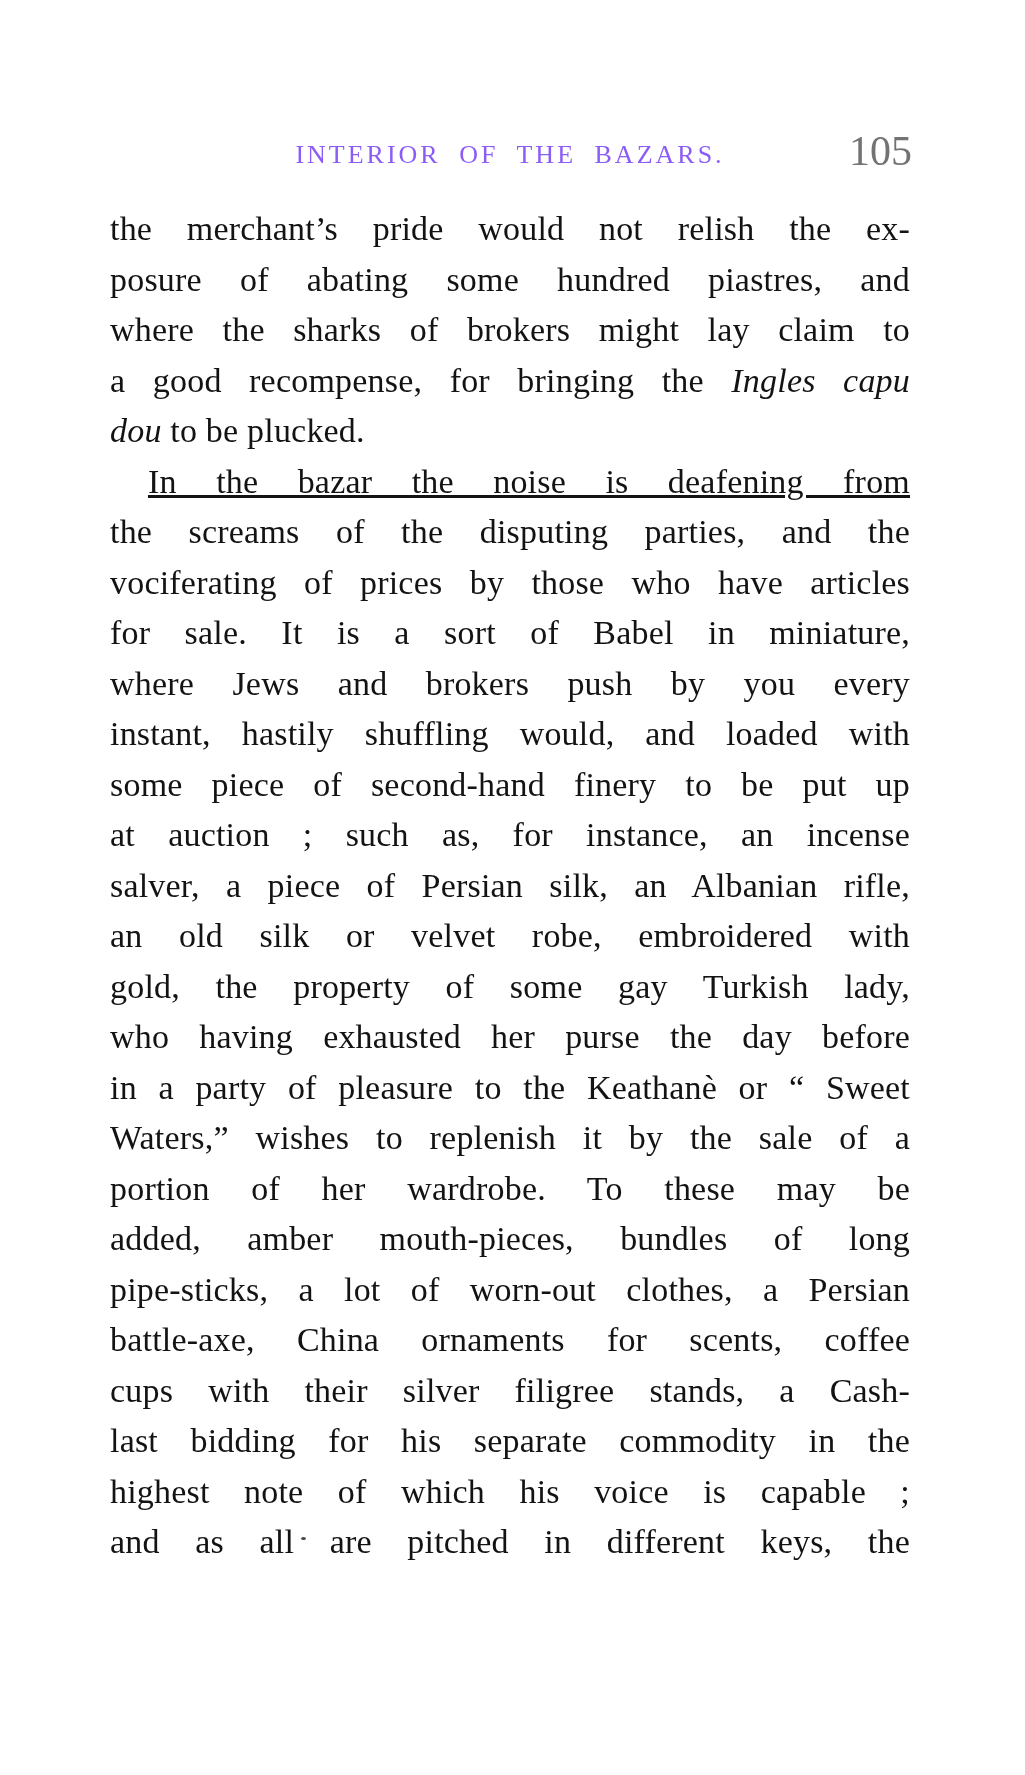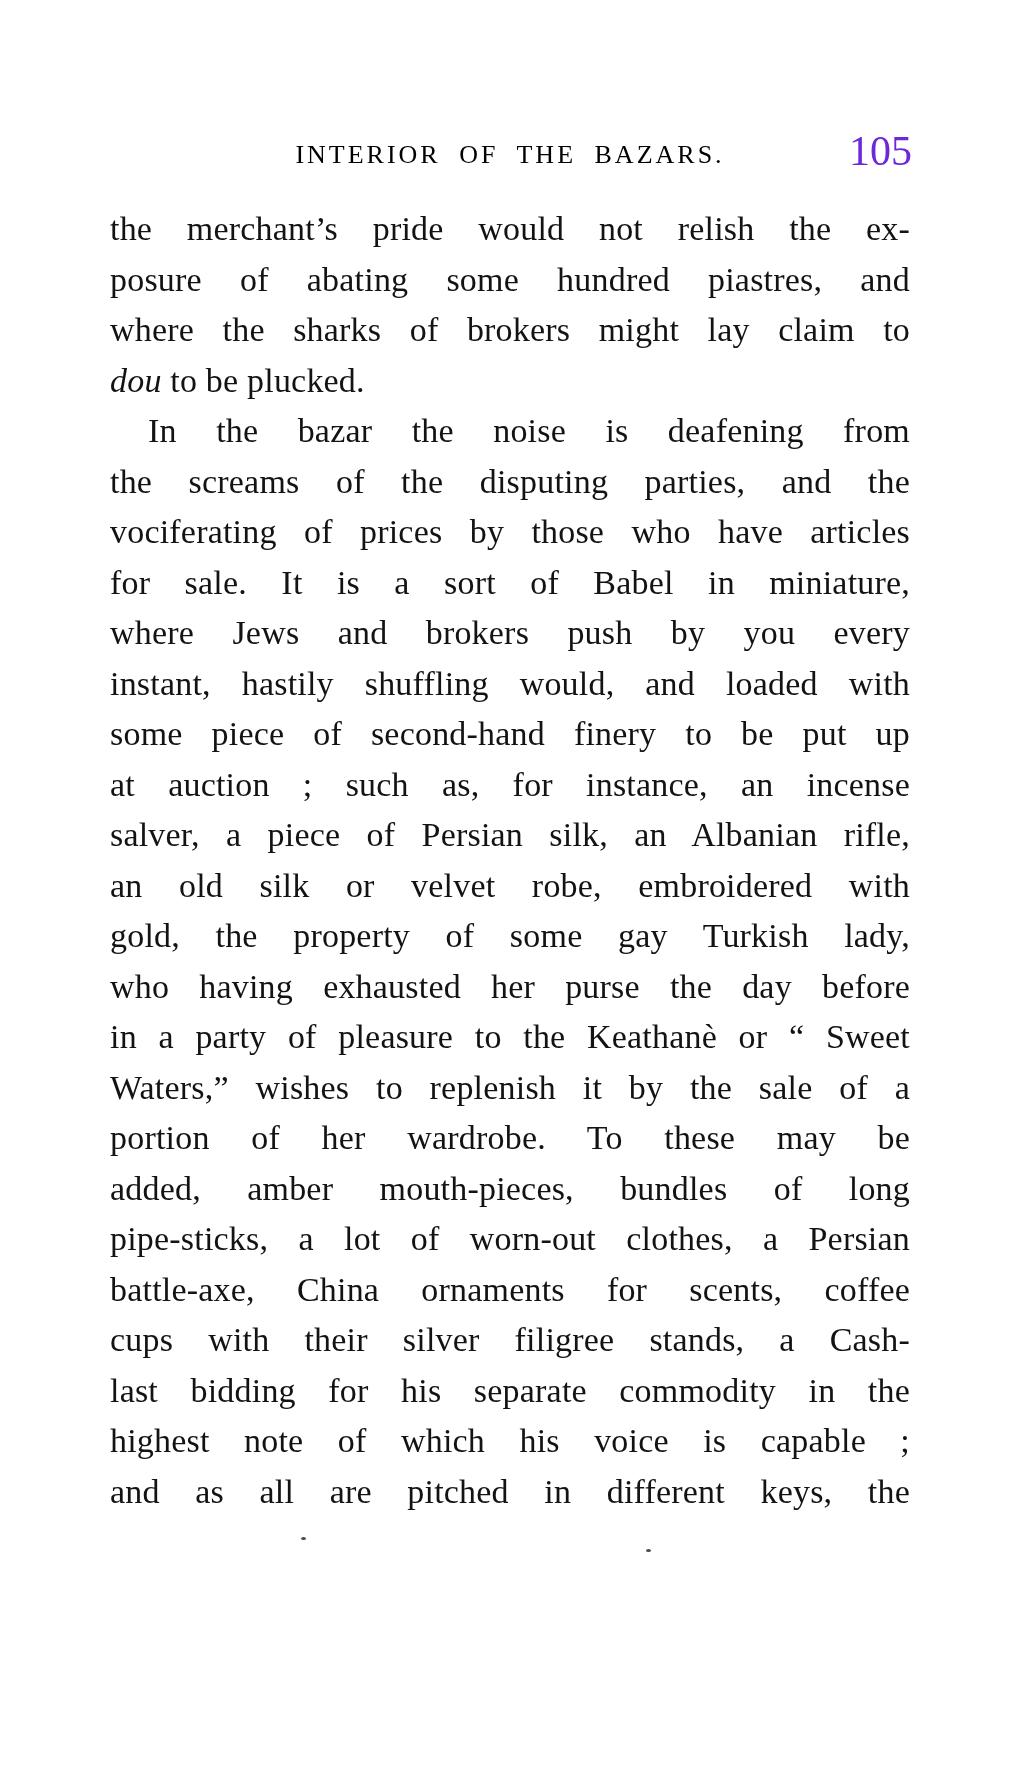--- a/index.html
+++ b/index.html
@@ -23,29 +23,29 @@
     width: 800px;
     height: 40px;
   }
   .running-title {
     display: block;
     text-align: center;
     font-size: 26px;
     letter-spacing: 3px;
     word-spacing: 9px;
     white-space: nowrap;
-    color: #000000;
+    color: #8b5cf6;
   }
   .folio {
     position: absolute;
     top: 130px;
     right: 113px;
     font-size: 42px;
     line-height: 42px;
-    color: #6d28d9;
+    color: #737373;
   }
   .body-text {
     position: absolute;
     top: 204px;
     left: 110px;
     width: 800px;
   }
   .line {
     height: 50.5px;
     line-height: 50.5px;
@@ -61,20 +61,21 @@
     content: "";
     display: inline-block;
     width: 100%;
   }
   .line.nojustify {
     text-align: right;
     text-align-last: left;
   }
   .line.indent {
     padding-left: 38px;
+    text-decoration: underline;
   }
   .italic {
     font-style: italic;
   }
   .speck {
     position: absolute;
     background: #2a2a2a;
     border-radius: 50%;
     opacity: 0.85;
   }
@@ -89,20 +90,21 @@
   <div class="running-head-row">
     <span class="running-title">INTERIOR OF THE BAZARS.</span>
   </div>
 
   <div class="folio">105</div>
 
   <div class="body-text">
       <div class="line justify"><span>the merchant’s pride would not relish the ex-</span></div>
       <div class="line justify"><span>posure of abating some hundred piastres, and</span></div>
       <div class="line justify"><span>where the sharks of brokers might lay claim to</span></div>
+      <div class="line justify"><span>a good recompense, for bringing the </span><span class="italic">Ingles capu</span></div>
       <div class="line nojustify"><span class="italic">dou</span><span> to be plucked.</span></div>
       <div class="line justify indent"><span>In the bazar the noise is deafening from</span></div>
       <div class="line justify"><span>the screams of the disputing parties, and the</span></div>
       <div class="line justify"><span>vociferating of prices by those who have articles</span></div>
       <div class="line justify"><span>for sale.  It is a sort of Babel in miniature,</span></div>
       <div class="line justify"><span>where Jews and brokers push by you every</span></div>
       <div class="line justify"><span>instant, hastily shuffling would, and loaded with</span></div>
       <div class="line justify"><span>some piece of second-hand finery to be put up</span></div>
       <div class="line justify"><span>at auction ;  such as, for instance, an incense</span></div>
       <div class="line justify"><span>salver, a piece of Persian silk, an Albanian rifle,</span></div>

